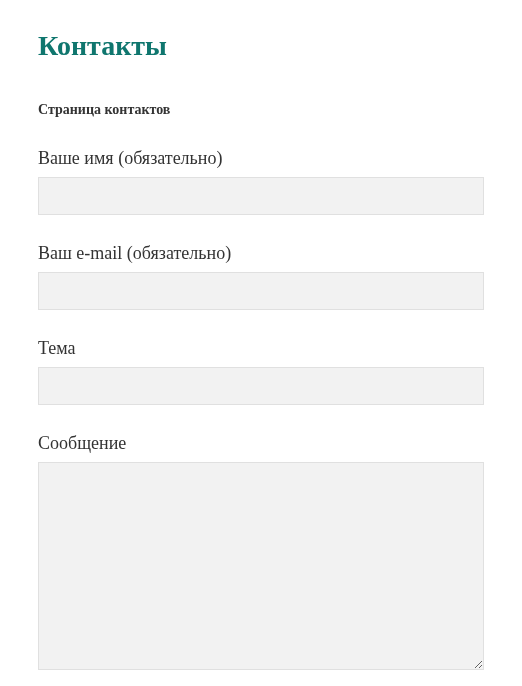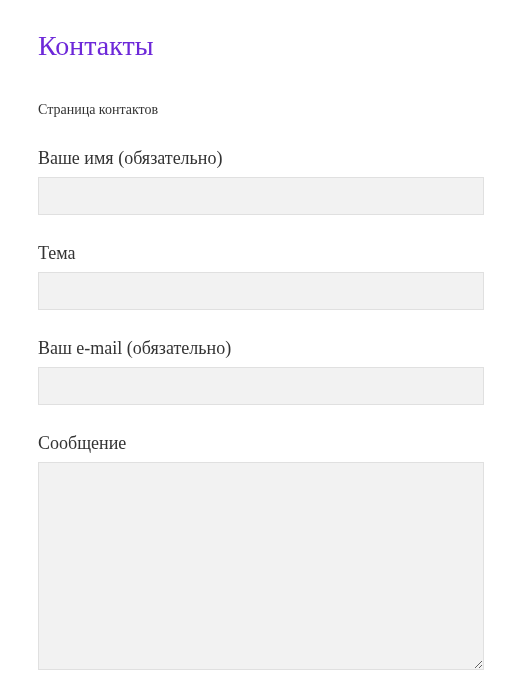--- a/index.html
+++ b/index.html
@@ -9,28 +9,29 @@
     }
     body {
       font-family: Georgia, 'Times New Roman', serif;
       background: #ffffff;
       padding: 30px 38px;
       width: 522px;
       color: #333333;
     }
     .page-title {
       font-size: 28px;
-      font-weight: normal;
-      color: #6d28d9;
+      font-weight: bold;
+      color: #0f766e;
       margin-bottom: 40px;
     }
     .page-desc {
       font-size: 14px;
       color: #333333;
       margin-bottom: 30px;
+      font-weight: bold;
     }
     .form-group {
       margin-bottom: 28px;
     }
     .form-label {
       display: block;
       font-size: 18px;
       color: #333333;
       margin-bottom: 8px;
     }
@@ -76,26 +77,26 @@
 
 <p class="page-desc">Страница контактов</p>
 
 <form>
   <div class="form-group">
     <label class="form-label">Ваше имя (обязательно)</label>
     <input type="text" class="form-input" value="" style="">
   </div>
 
   <div class="form-group">
-    <label class="form-label">Тема</label>
+    <label class="form-label">Ваш e-mail (обязательно)</label>
     <input type="text" class="form-input" value="" style="">
   </div>
 
   <div class="form-group">
-    <label class="form-label">Ваш e-mail (обязательно)</label>
+    <label class="form-label">Тема</label>
     <input type="text" class="form-input" value="" style="">
   </div>
 
   <div class="form-group">
     <label class="form-label">Сообщение</label>
     <textarea class="form-textarea" style=""></textarea>
   </div>
 
   <div class="submit-group">
     <button type="submit" class="submit-button">ОТПРАВИТЬ</button>

